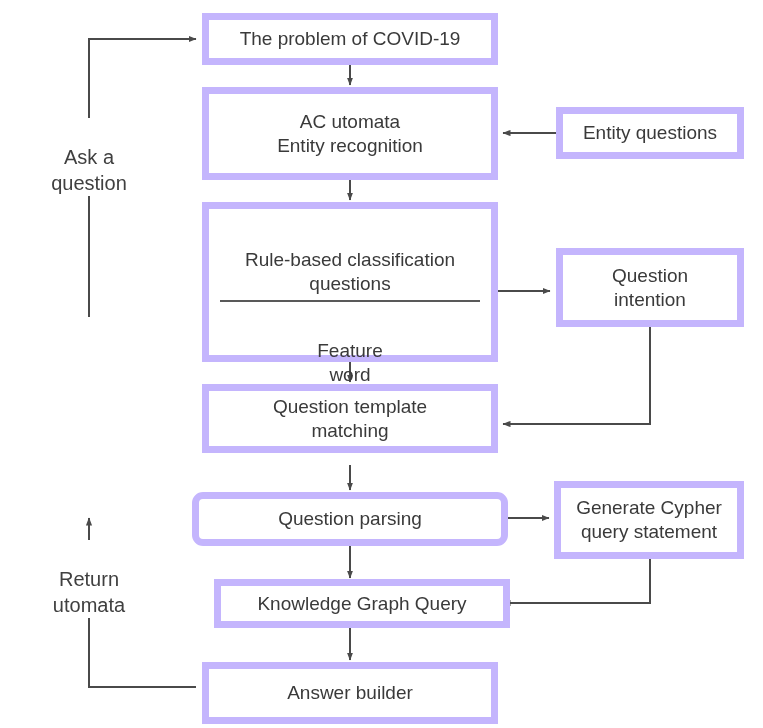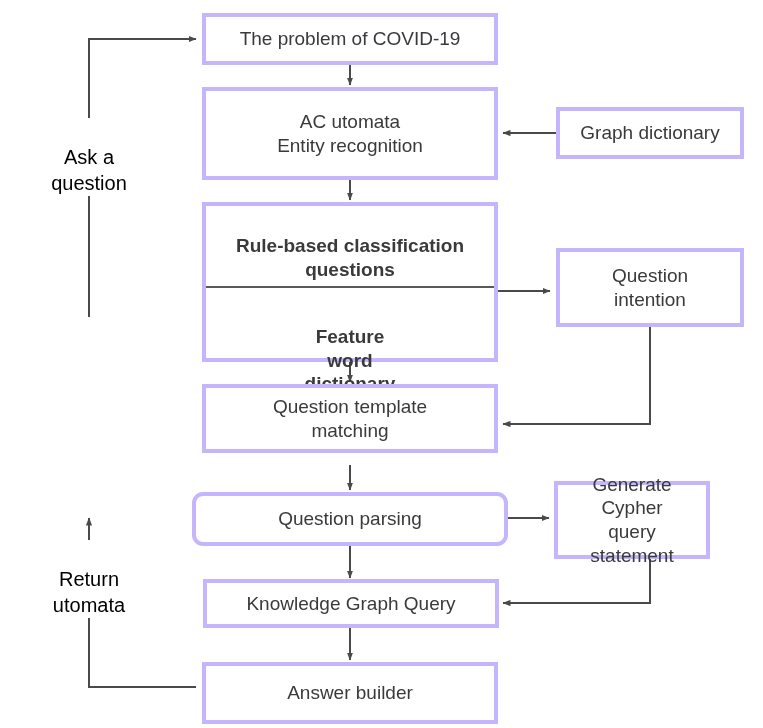--- a/index.html
+++ b/index.html
@@ -18,36 +18,35 @@
   #diagram-svg {
     position: absolute;
     left: 0;
     top: 0;
     width: 763px;
     height: 728px;
   }
   .node {
     position: absolute;
     box-sizing: border-box;
-    border: 4px solid #c4b5fd;
+    border: 7px solid #c4b5fd;
     background: #ffffff;
     display: flex;
     align-items: center;
     justify-content: center;
     text-align: center;
     color: #3a3a3a;
     font-size: 19px;
     line-height: 1.25;
     white-space: pre-line;
     padding: 2px 6px;
   }
   .node.split {
     display: block;
-    padding: 0;
-    font-weight: bold;
+    padding: 11px;
   }
   .split-top {
     box-sizing: border-box;
     width: 100%;
     border-bottom: 2px solid #595959;
     display: flex;
     align-items: center;
     justify-content: center;
     text-align: center;
     white-space: pre-line;
@@ -86,21 +85,21 @@
     height: 104px;
     position: relative;
     margin-bottom: 6px;
   }
   .actor-label {
     font-size: 20px;
     color: #3a3a3a;
   }
   .edge-label {
     position: absolute;
-    color: #000000;
+    color: #404040;
     font-size: 20px;
     line-height: 1.3;
     text-align: center;
     white-space: pre-line;
     background: #ffffff;
   }
 </style>
 </head>
 <body>
 
@@ -145,21 +144,21 @@
   <div class="node" style="left:202px; top:13px; width:296px; height:52px;">
     <span>The problem of COVID-19</span>
   </div>
 
   <div class="node" style="left:202px; top:87px; width:296px; height:93px;">
     <span>AC utomata
 Entity recognition</span>
   </div>
 
   <div class="node" style="left:556px; top:107px; width:188px; height:52px;">
-    <span>Graph dictionary</span>
+    <span>Entity questions</span>
   </div>
 
   <div class="node split" style="left:202px; top:202px; width:296px; height:160px;">
     <div class="split-top" style="height:58px; font-size:19px;">
       <span>Rule-based classification
 questions</span>
     </div>
     <div class="split-bottom" style="height:98px;">
       <div class="split-cell" style="font-size:19px;">
         <span>Feature
@@ -176,26 +175,26 @@
 
   <div class="node" style="left:202px; top:384px; width:296px; height:69px;">
     <span>Question template
 matching</span>
   </div>
 
   <div class="node" style="left:192px; top:492px; width:316px; height:54px;border-radius:11px;">
     <span>Question parsing</span>
   </div>
 
-  <div class="node" style="left:554px; top:481px; width:156px; height:78px;">
+  <div class="node" style="left:554px; top:481px; width:190px; height:78px;">
     <span>Generate Cypher
 query statement</span>
   </div>
 
-  <div class="node" style="left:203px; top:579px; width:296px; height:49px;">
+  <div class="node" style="left:214px; top:579px; width:296px; height:49px;">
     <span>Knowledge Graph Query</span>
   </div>
 
   <div class="node" style="left:202px; top:662px; width:296px; height:62px;">
     <span>Answer builder</span>
   </div>
 
 
   <div class="edge-label" style="left:24px; top:118px; width:130px;">
     <span>Ask a

